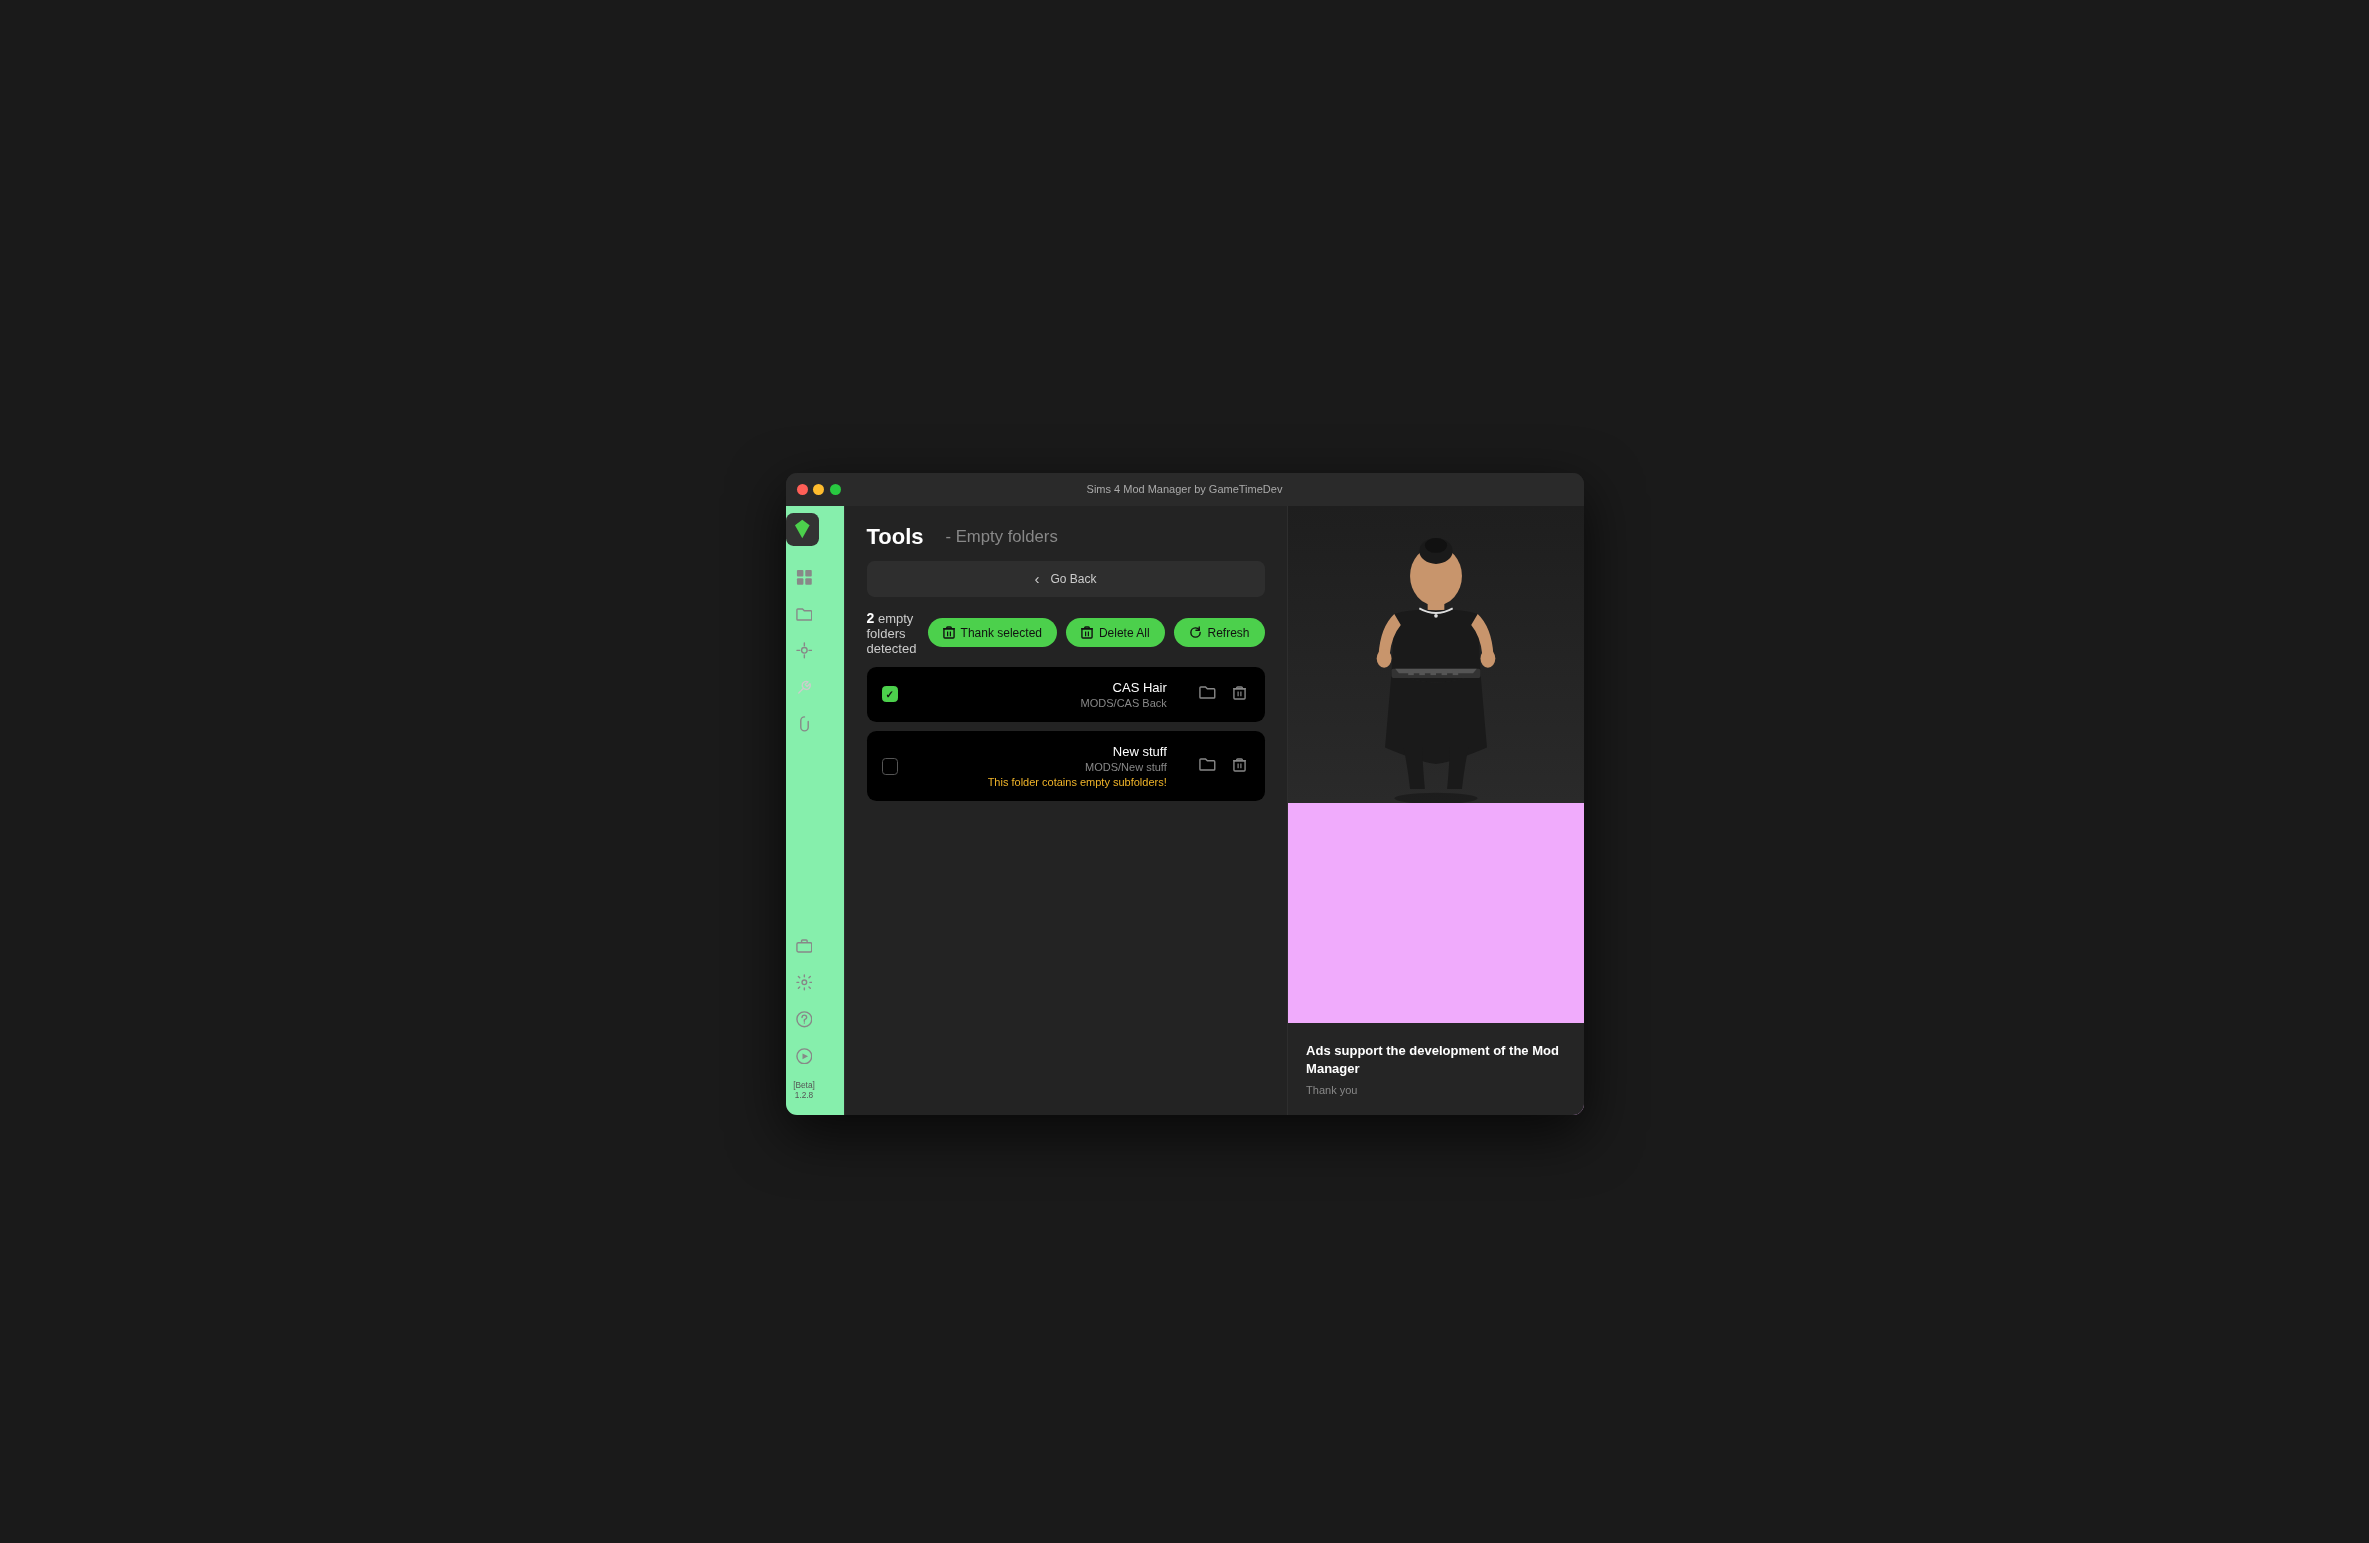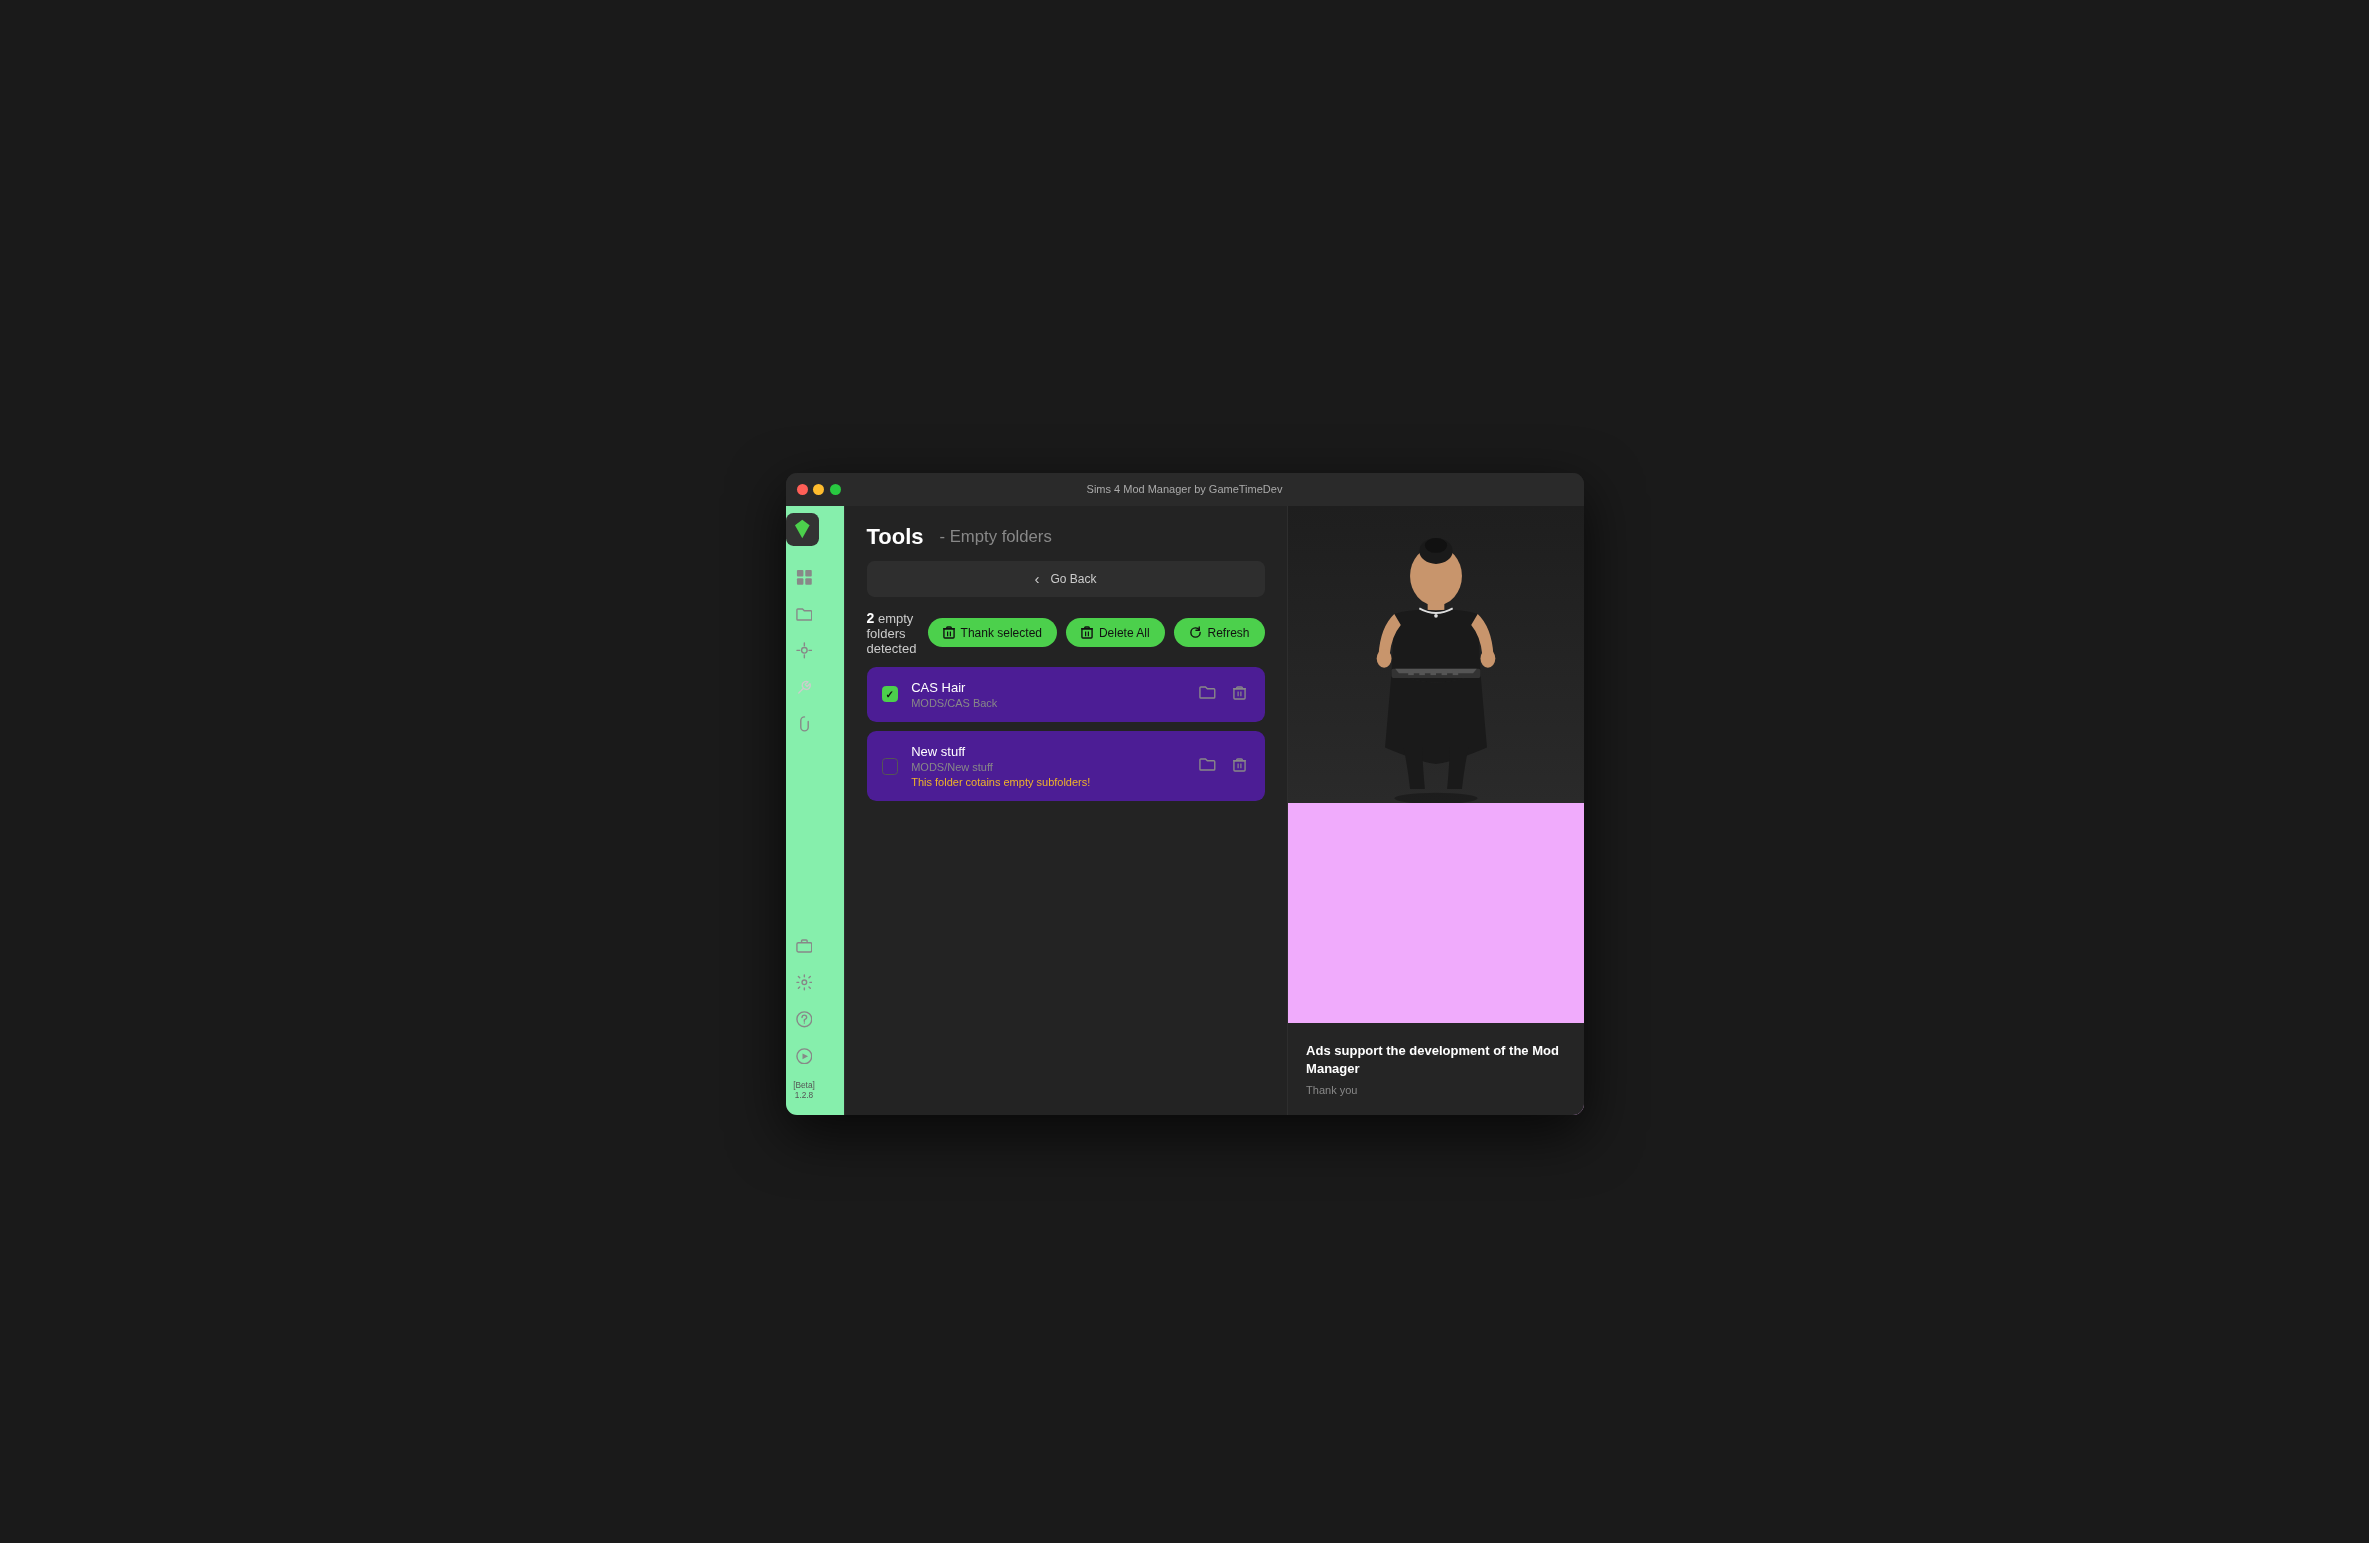--- a/index.html
+++ b/index.html
@@ -110,21 +110,21 @@
       flex: 1;
       display: flex;
       flex-direction: column;
       background: #232323;
       overflow: hidden;
     }
     .page-header {
       padding: 18.6px 22px 11px;
       display: flex;
       align-items: center;
-      gap: 16px;
+      gap: 22px;
     }
     .page-title {
       font-size: 22px;
       font-weight: 700;
       color: #ffffff;
     }
     .page-subtitle {
       font-size: 16.7px;
       font-weight: 400;
       color: #888;
@@ -171,27 +171,28 @@
       border: none;
       cursor: pointer;
       font-size: 12px;
       font-weight: 500;
     }
     .btn-green {
       background: #4cd04c;
       color: #111;
     }
     .folder-item {
-      background: #4c1d95;
+      background: #000000;
       border-radius: 9.3px;
       padding: 13px 15px;
       margin-bottom: 9.3px;
       display: flex;
       align-items: center;
-      gap: 13px;
+      gap: 29px;
+      text-align: right;
     }
     .folder-item-info { flex: 1; }
     .folder-name { color: #fff; font-size: 13px; font-weight: 500; }
     .folder-path { color: #888; font-size: 11px; margin-top: 1.9px; }
     .folder-warning { color: #f0b429; font-size: 11px; margin-top: 3.7px; }
     .folder-actions {
       display: flex;
       gap: 9.3px;
       align-items: center;
     }

